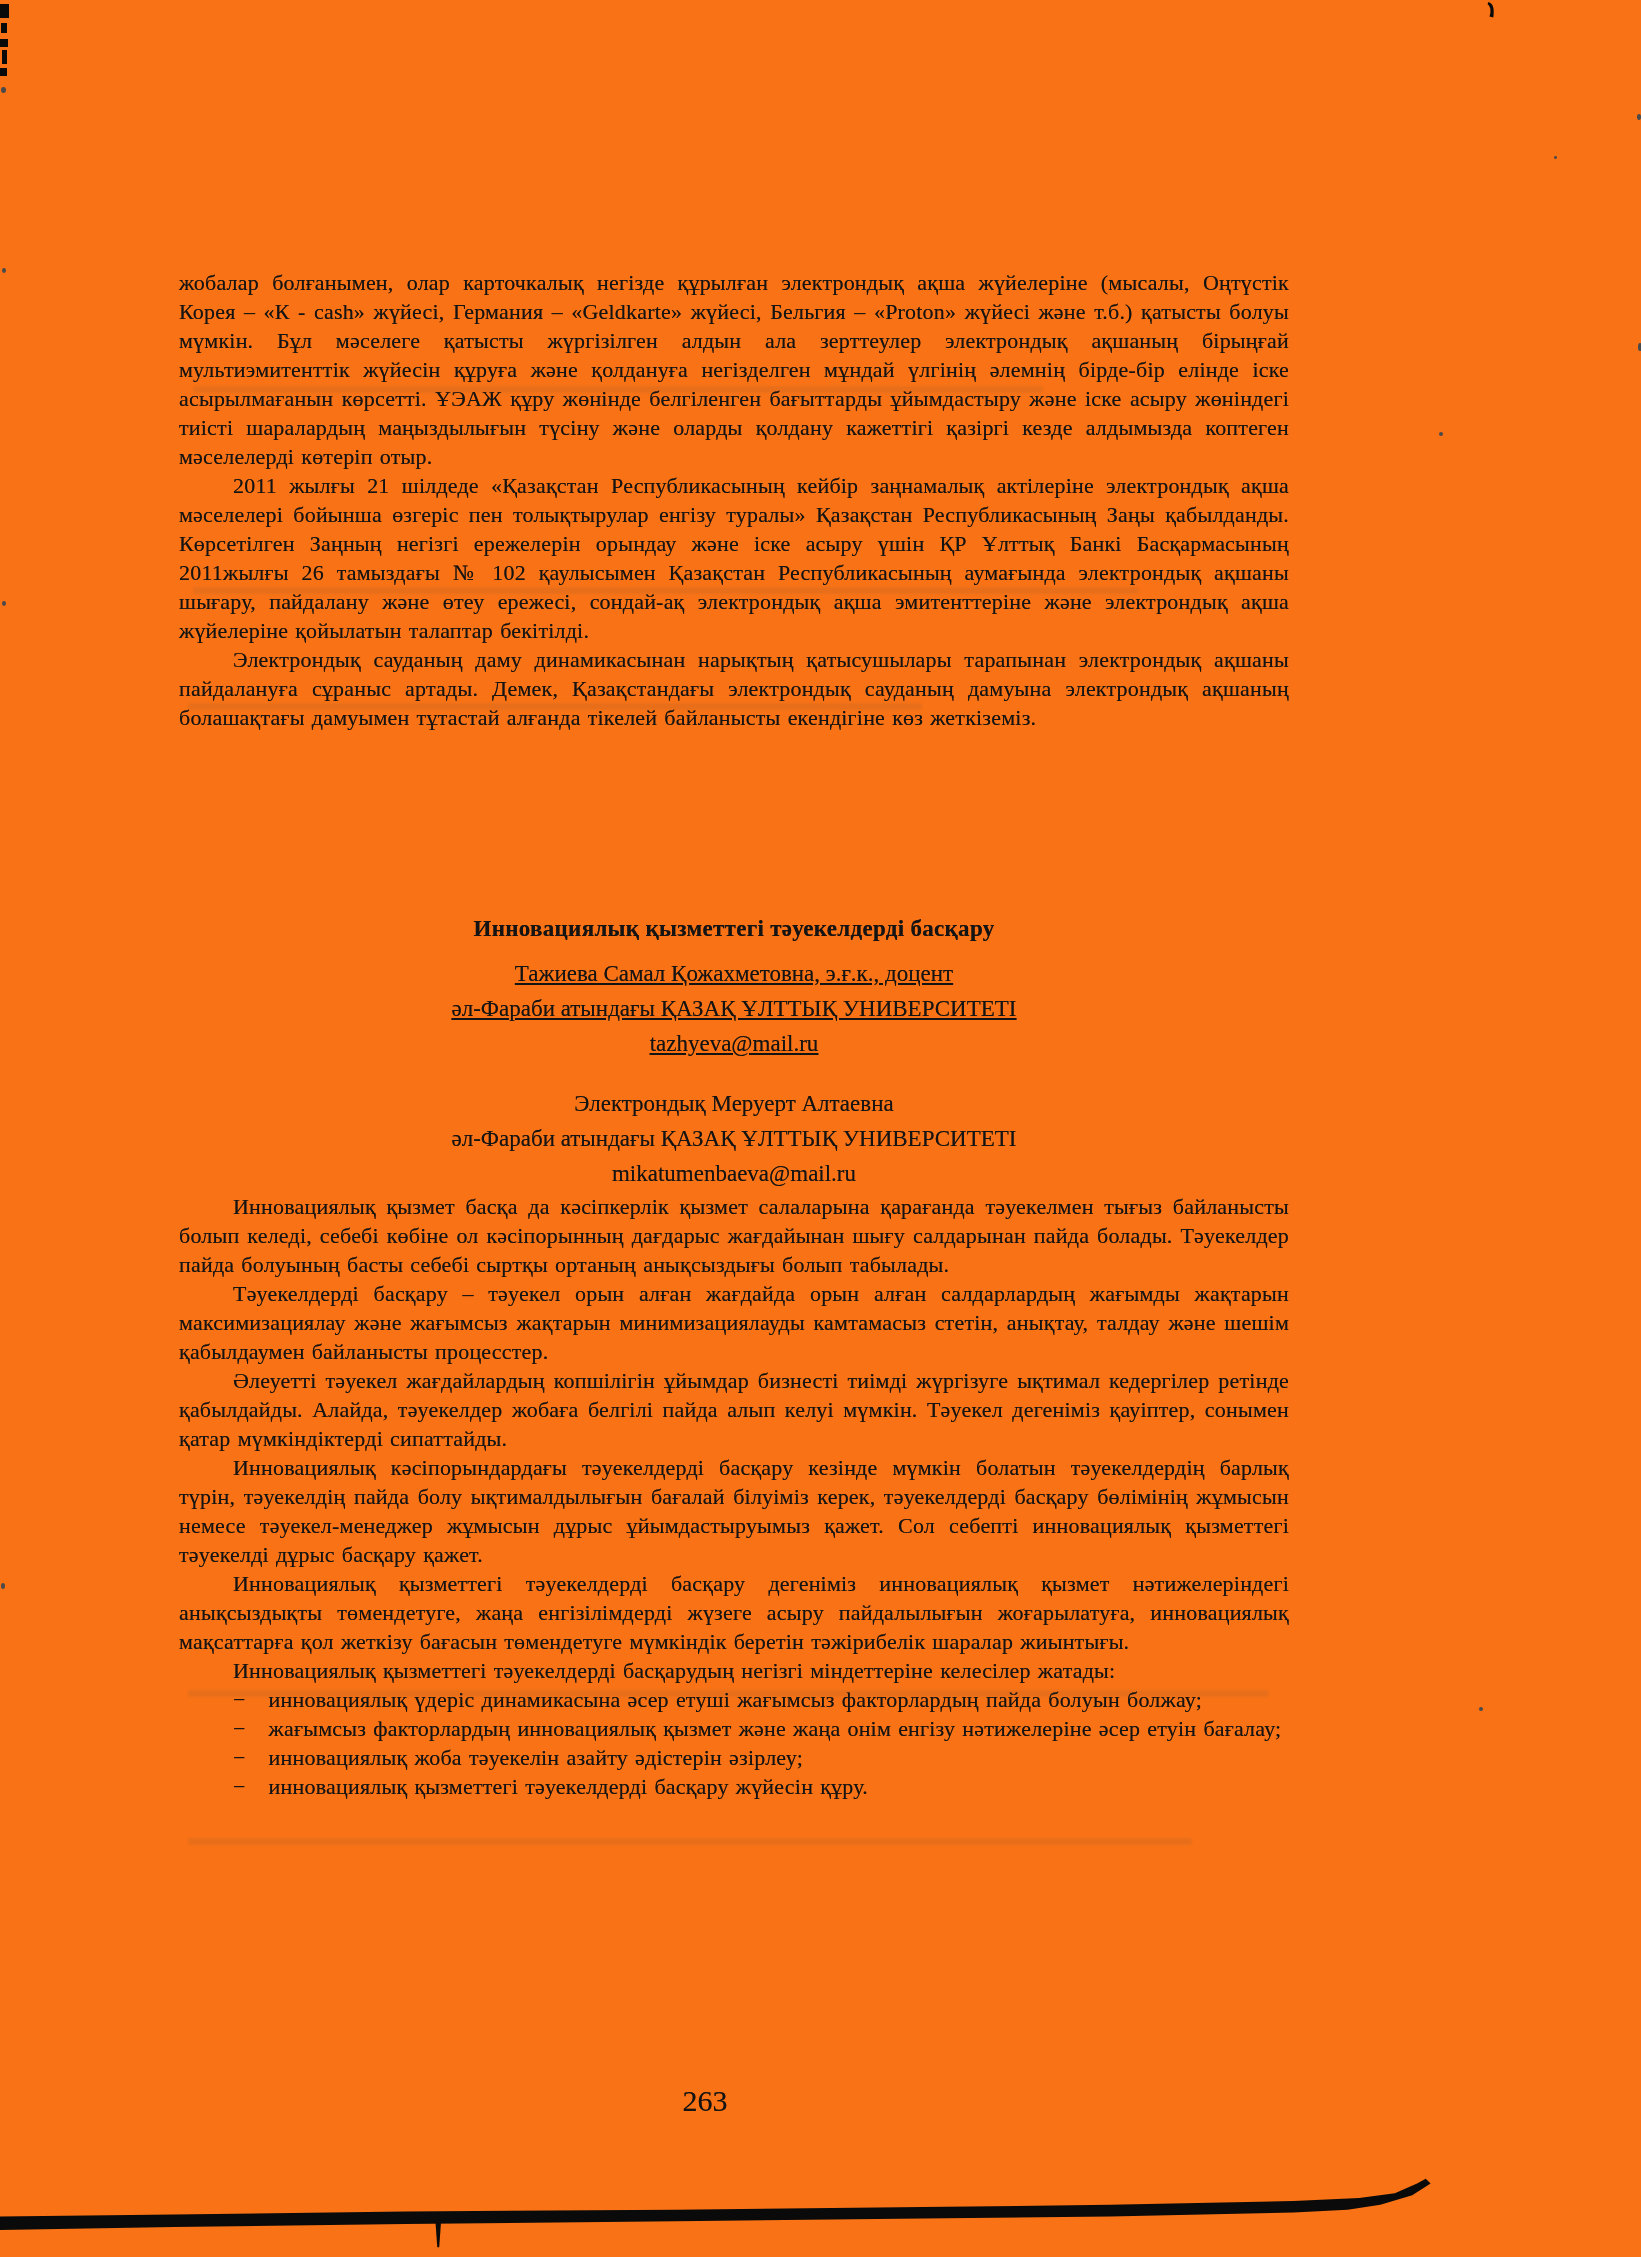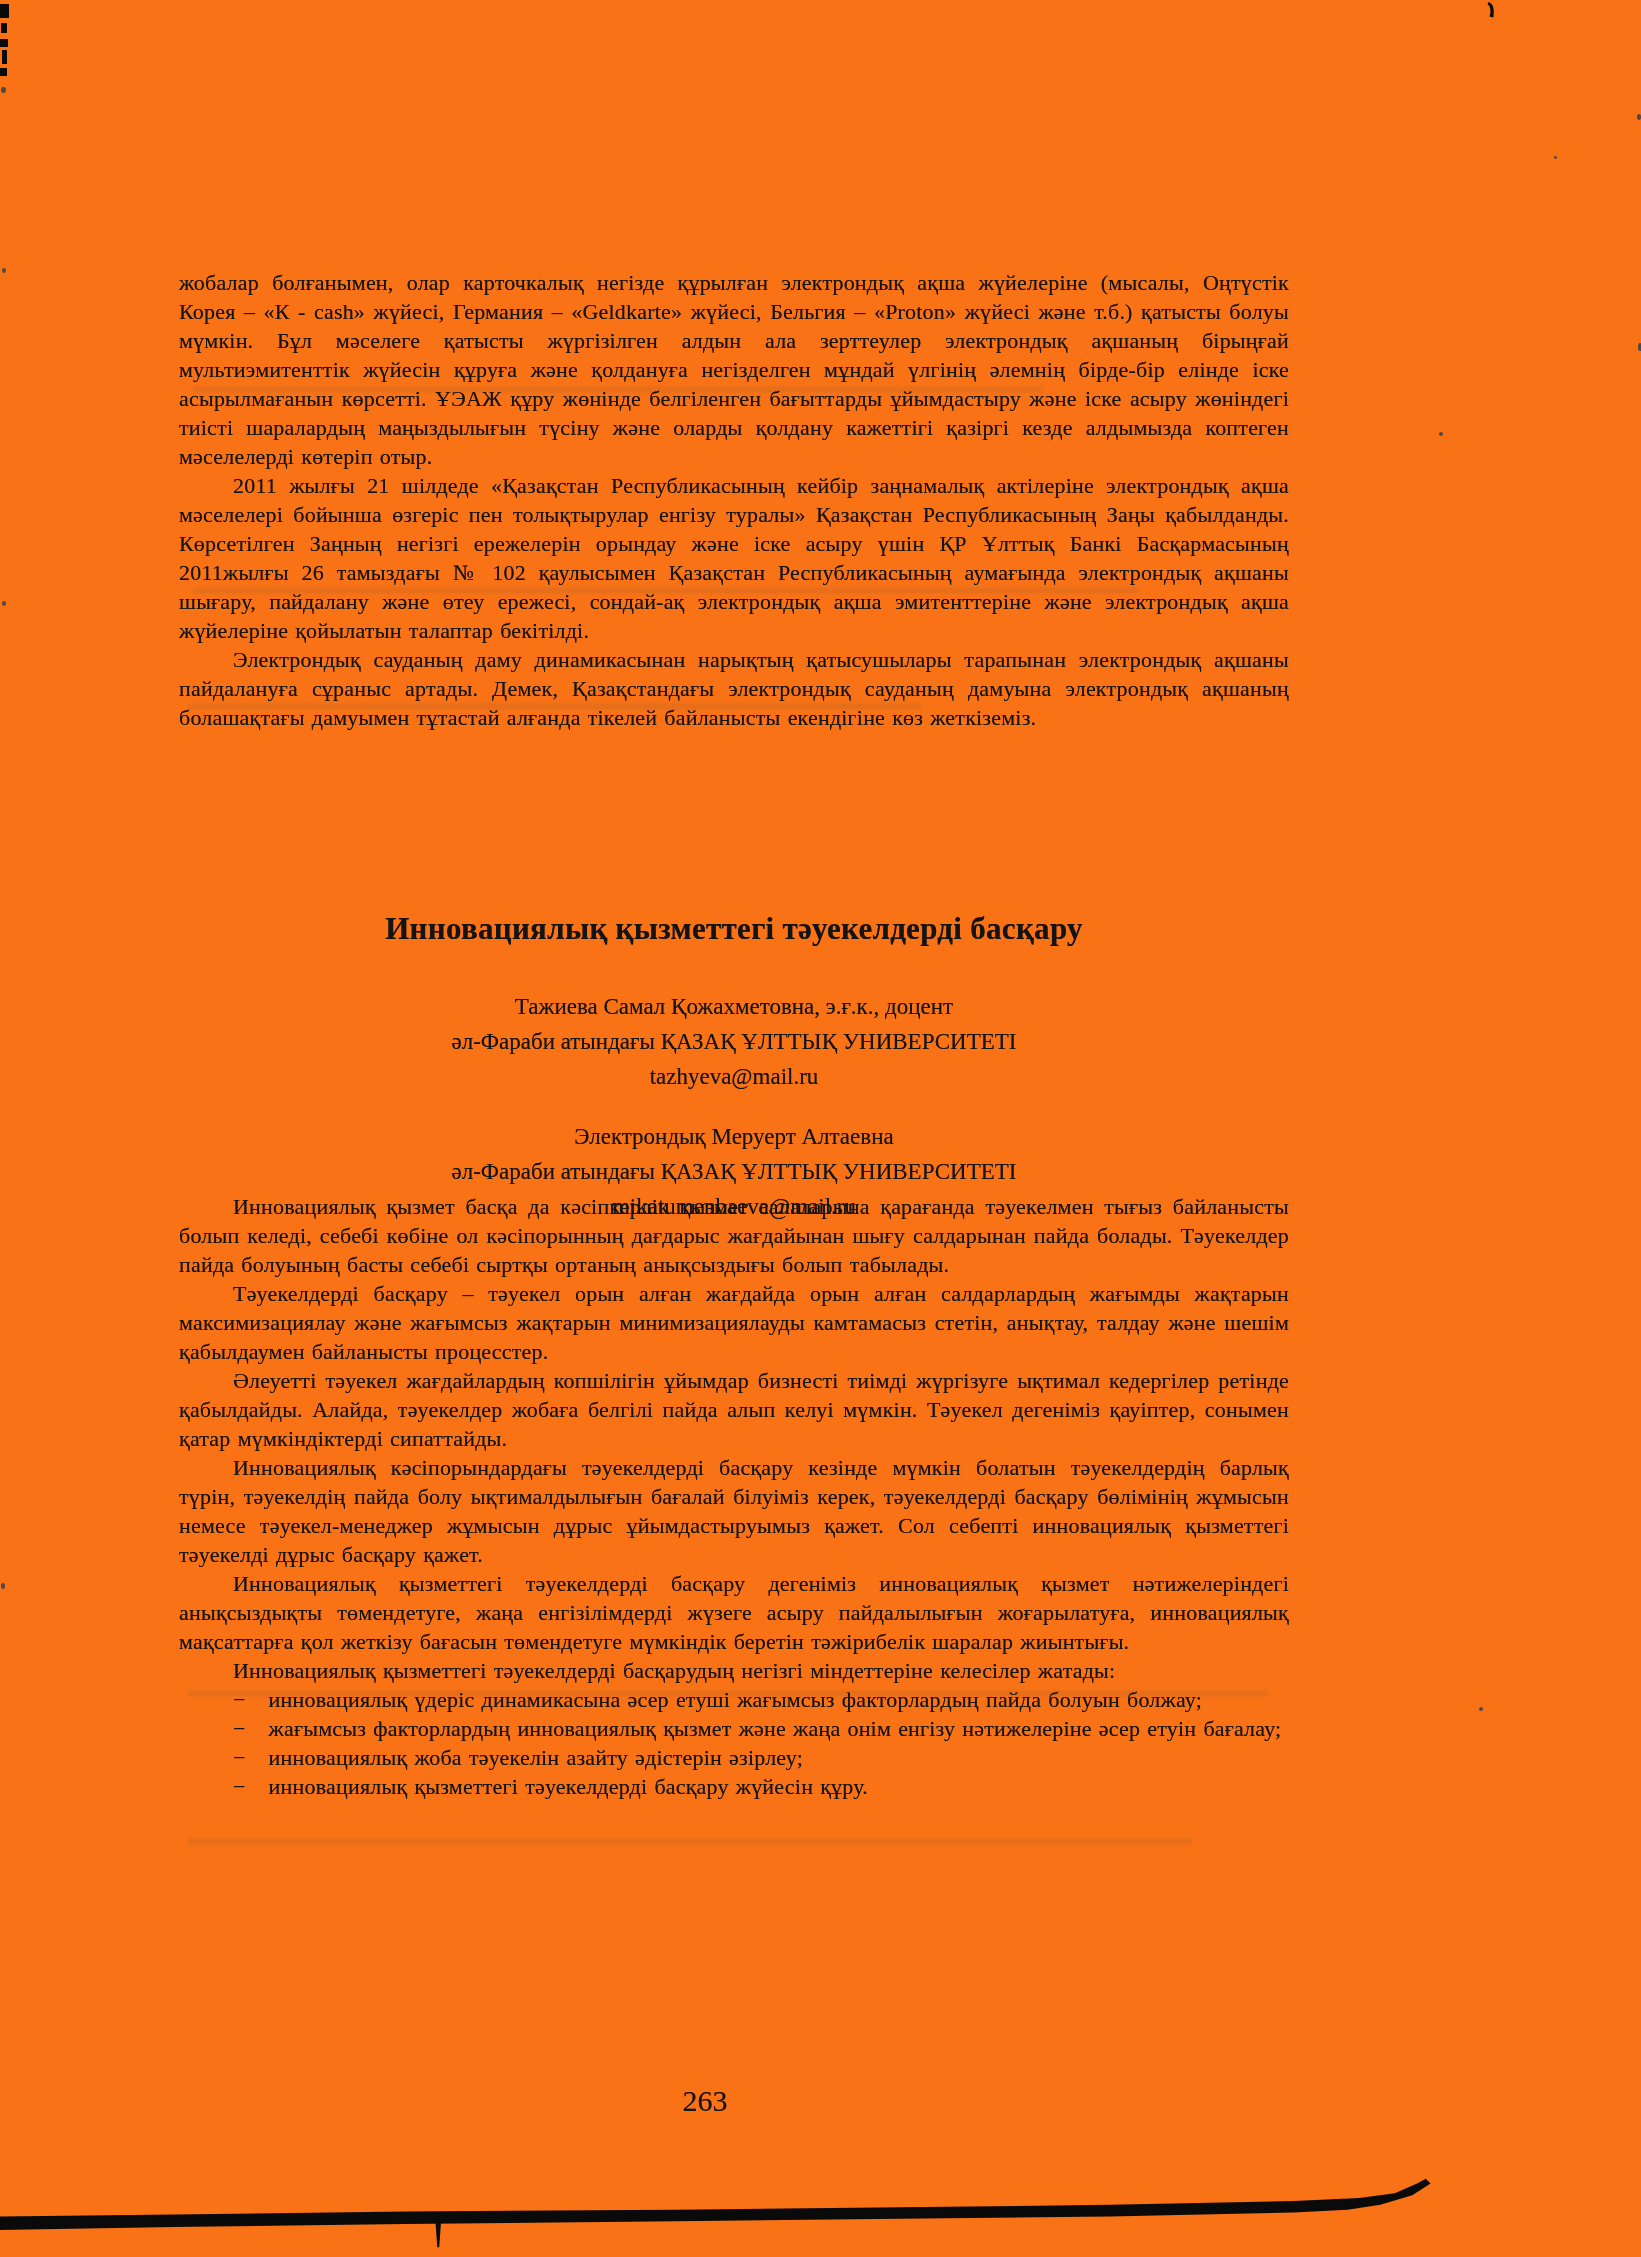--- a/index.html
+++ b/index.html
@@ -19,30 +19,30 @@
   .block-body{top:1192px;}
   p.body{
     font-size:22px;line-height:29px;margin:0;
     text-align:justify;
     letter-spacing:0.2px;word-spacing:1.4px;
     text-shadow:0 0 0.5px rgba(10,10,10,0.55);
   }
   p.indent{text-indent:54px;}
   .title{
     margin:0;text-align:center;
-    font-size:31px;font-weight:bold;line-height:31px;
+    font-size:23px;font-weight:bold;line-height:31px;
     letter-spacing:0.3px;
     text-shadow:0 0 0.5px rgba(10,10,10,0.6);
   }
   .authors{
     text-align:center;font-size:23px;line-height:35px;
     text-shadow:0 0 0.5px rgba(10,10,10,0.5);
   }
   .authors p{margin:0;}
-  .authors-1{margin-top:45px;}
+  .authors-1{margin-top:12px;text-decoration:underline;}
   .authors-2{margin-top:25px;}
   .bullet-item{line-height:31px;text-indent:54px;margin-top:3.9px;}
   .dash{margin-right:23px;}
   .page-number{
     position:absolute;left:618px;top:2084px;width:174px;
     text-align:center;font-size:30px;
     text-shadow:0 0 0.5px rgba(10,10,10,0.5);
   }
   
   .artifact{position:absolute;background:#0a0a0a;}

